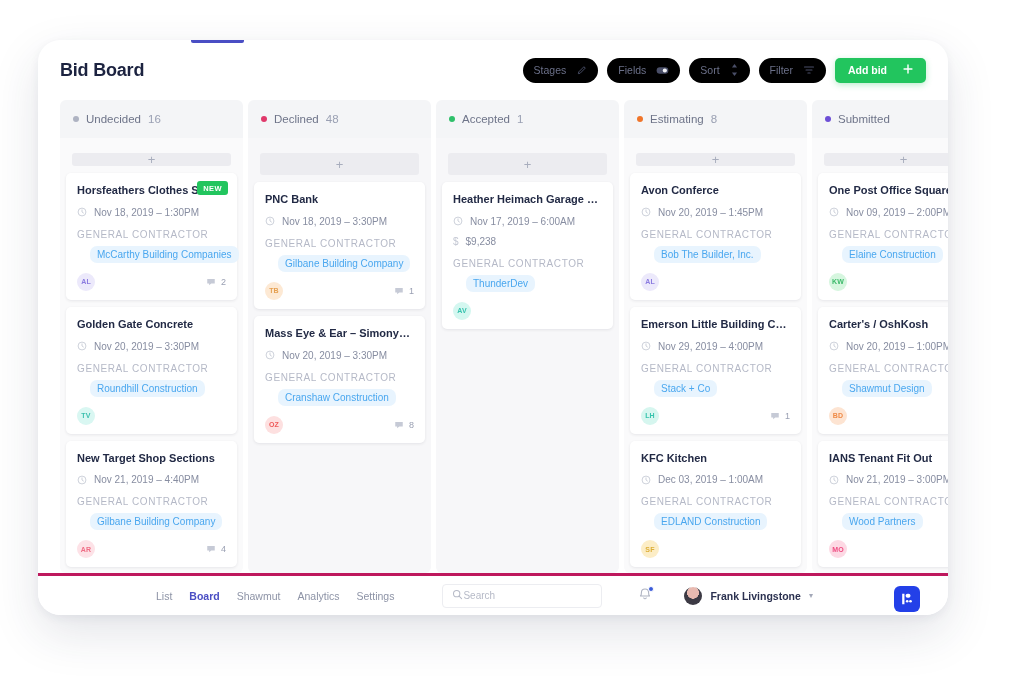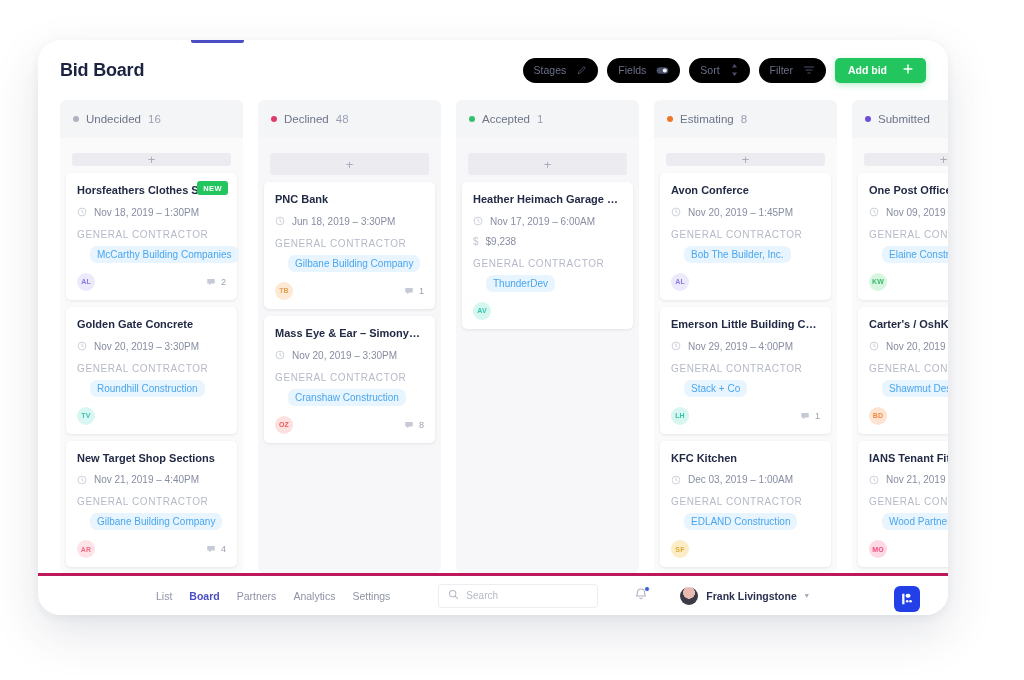--- a/index.html
+++ b/index.html
@@ -92,21 +92,21 @@
   }
 
   
   .board {
     position: absolute;
     left: 0;
     top: 60px;
     right: 0;
     bottom: 42px;
     display: flex;
-    gap: 15px;
+    gap: 5px;
     padding: 0 0 0 22px;
     overflow: hidden;
   }
 
   .column {
     width: 183px;
     flex: 0 0 183px;
     display: flex;
     flex-direction: column;
     min-height: 0;
@@ -271,21 +271,21 @@
   .nav-tab.active { color: #4a4ec4; font-weight: bold; }
 
   .search-box {
     margin-left: 48px;
     width: 160px;
     height: 24px;
     border: 1px solid #ecedf1;
     border-radius: 4px;
     display: flex;
     align-items: center;
-    gap: 7px;
+    gap: 0;
     padding: 0 9px;
     color: #b6bac7;
     font-size: 10px;
   }
 
   .bell-wrap {
     margin-left: 36px;
     position: relative;
     display: flex;
     align-items: center;
@@ -480,21 +480,21 @@
           <div class="col-add">+</div>
           <div class="card">
             <div class="card-title">PNC Bank</div>
             <div class="meta-row">
               <span class="gi">
                 <svg width="10" height="10" viewBox="0 0 16 16" fill="none" stroke="currentColor" stroke-width="1.3">
                   <circle cx="8" cy="8" r="6.3"></circle>
                   <path d="M8 4.6V8l2.3 1.6" stroke-linecap="round"></path>
                 </svg>
               </span>
-              <span>Jun 18, 2019 – 3:30PM</span>
+              <span>Nov 18, 2019 – 3:30PM</span>
             </div>
             <div class="field-label">GENERAL CONTRACTOR</div>
             <div><span class="chip">Gilbane Building Company</span></div>
             <div class="card-foot">
               <span class="avatar" style="background:#fde9d4;color:#e5a051">TB</span>
               <span class="comments">
                 <span class="gi">
                   <svg width="10" height="10" viewBox="0 0 16 16" fill="currentColor">
                     <path d="M2 3.2h12v7.2H8.4L5 13V10.4H2z"></path>
                   </svg>
@@ -692,21 +692,21 @@
           </div>
           <div class="card"></div>
         </div>
       </div>
     </div>
 
   <div class="bottombar">
     <div class="nav-tabs" id="navtabs">
         <div class="nav-tab">List</div>
         <div class="nav-tab active">Board</div>
-        <div class="nav-tab">Partners</div>
+        <div class="nav-tab">Shawmut</div>
         <div class="nav-tab">Analytics</div>
         <div class="nav-tab">Settings</div>
       </div>
 
     <div class="search-box">
       <span>
         <svg width="11" height="11" viewBox="0 0 16 16" fill="none" stroke="currentColor" stroke-width="1.5">
           <circle cx="6.8" cy="6.8" r="4.6"></circle>
             <path d="M10.3 10.3L14 14" stroke-linecap="round"></path>
         </svg>

